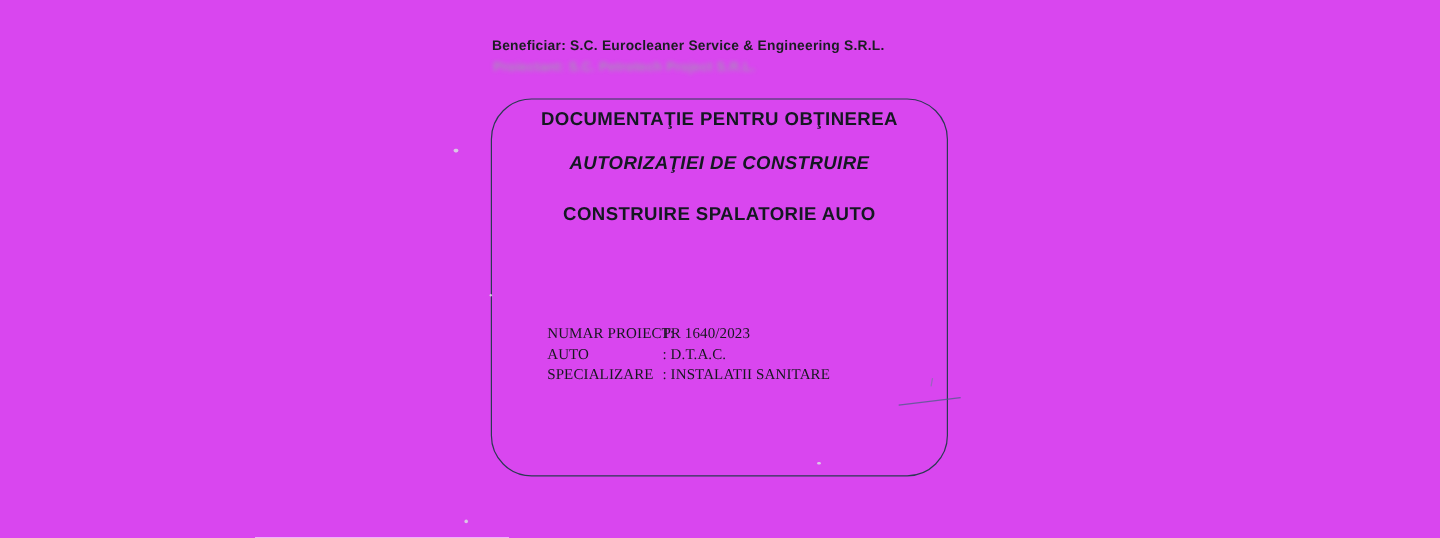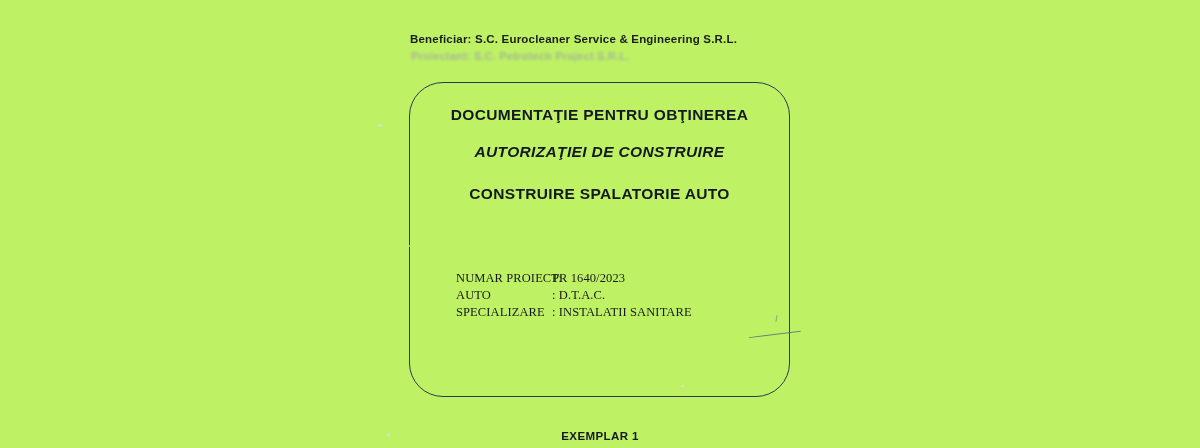--- a/index.html
+++ b/index.html
@@ -12,21 +12,21 @@
     height: 448px;
     position: relative;
     overflow: hidden;
     font-family: "Liberation Sans", sans-serif;
     color: #15171c;
   }
 
   .page {
     position: absolute;
     inset: 0;
-    background: #bef264;
+    background: #d946ef;
   }
 
   
   .beneficiar {
     position: absolute;
     left: 410px;
     top: 33px;
     font-family: "Liberation Sans", sans-serif;
     font-size: 11.5px;
     font-weight: bold;
@@ -69,21 +69,21 @@
     text-align: center;
   }
   .title-line {
     font-family: "Liberation Sans", sans-serif;
     font-size: 15.5px;
     font-weight: bold;
     letter-spacing: 0.35px;
     color: #141821;
     line-height: 1;
   }
-  .t1 { margin-top: 15px; }
+  .t1 { margin-top: 0; }
   .t2 { margin-top: 21px; font-style: italic; }
   .t3 { margin-top: 27px; text-align: center; }
 
   .meta {
     position: absolute;
     left: 456px;
     top: 270px;
     font-family: "Liberation Serif", serif;
     font-size: 12.5px;
     color: #16181d;
@@ -182,15 +182,14 @@
   </div>
 
   <div class="pen-stroke"></div>
   <div class="pen-tick"></div>
 
   <div class="speck s1"></div>
   <div class="speck s2"></div>
   <div class="speck s3"></div>
   <div class="speck s4"></div>
 
-  <div class="exemplar">EXEMPLAR 1</div>
 
 </div>
 
 </body></html>

